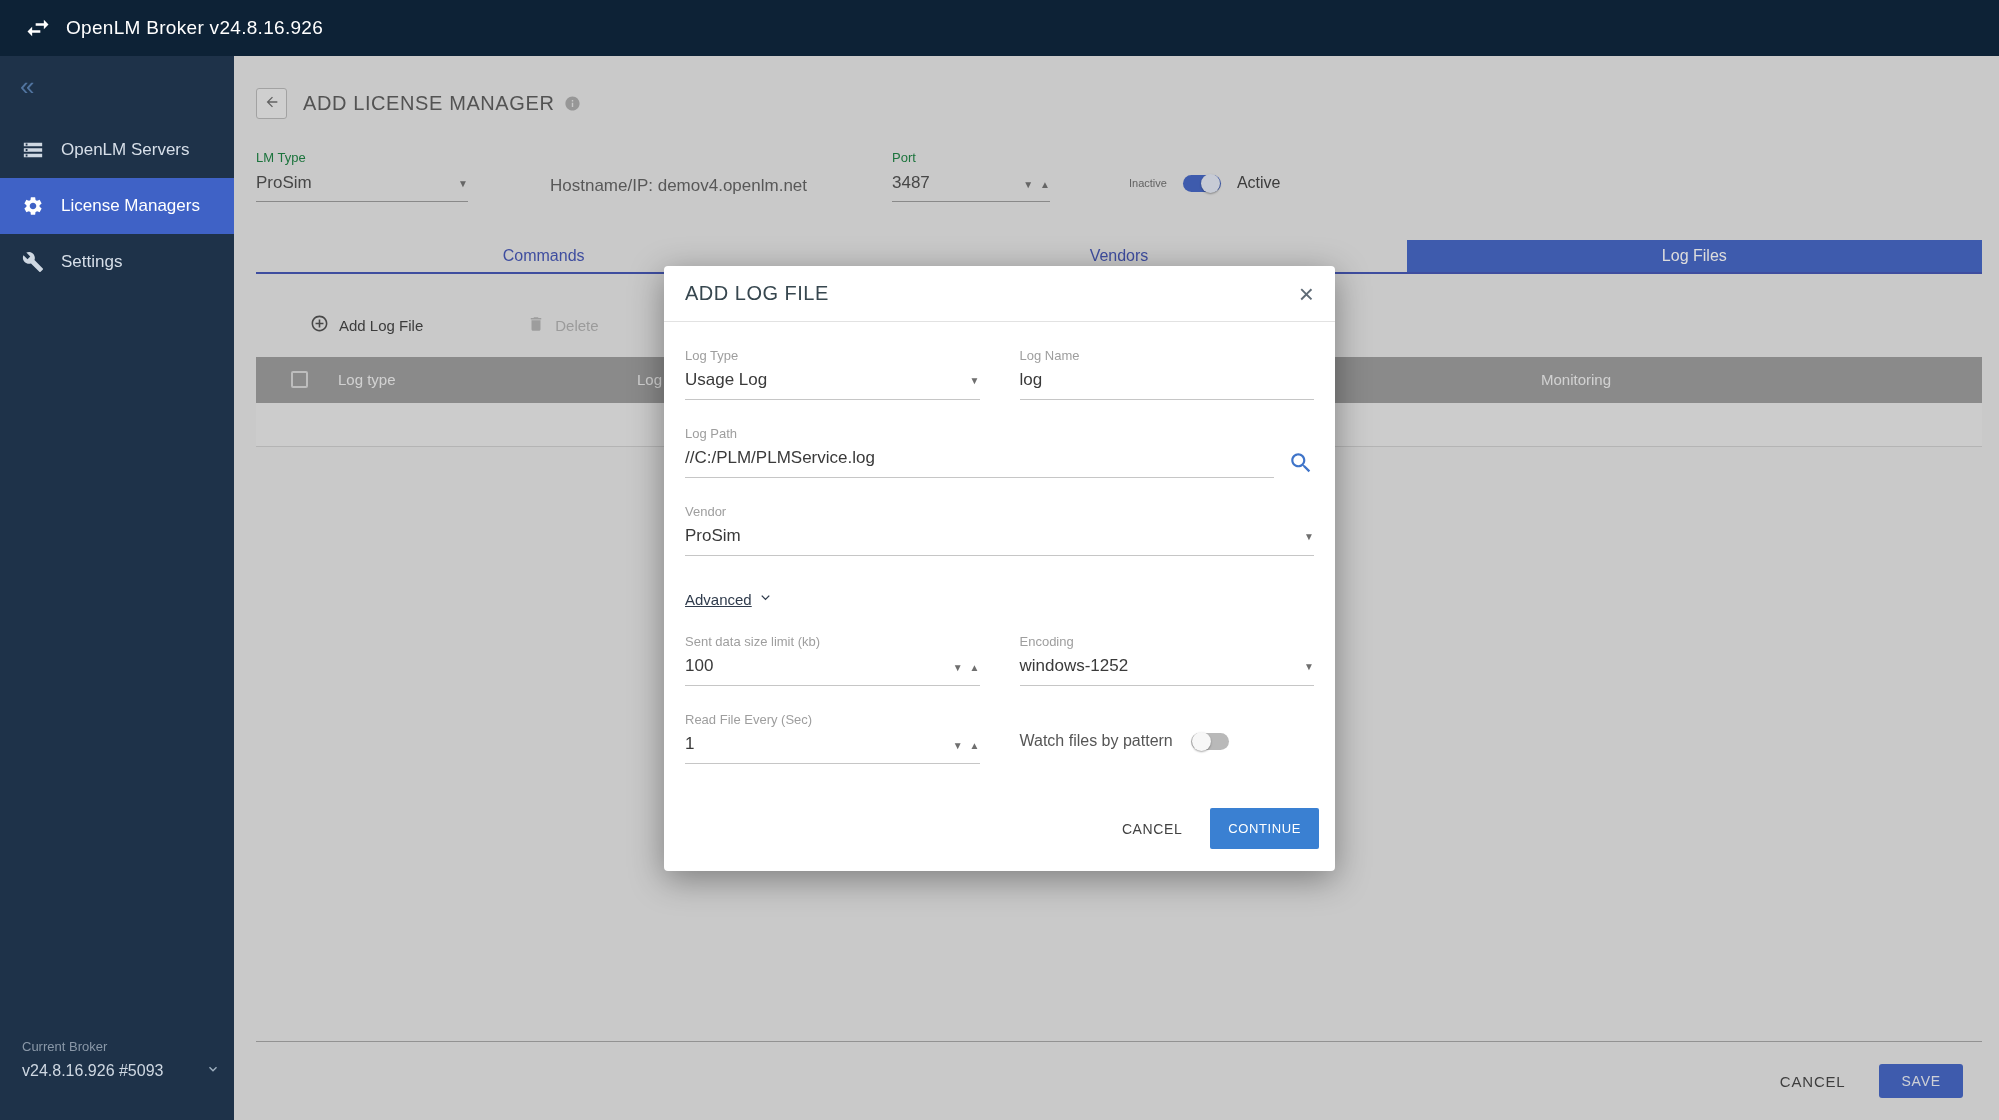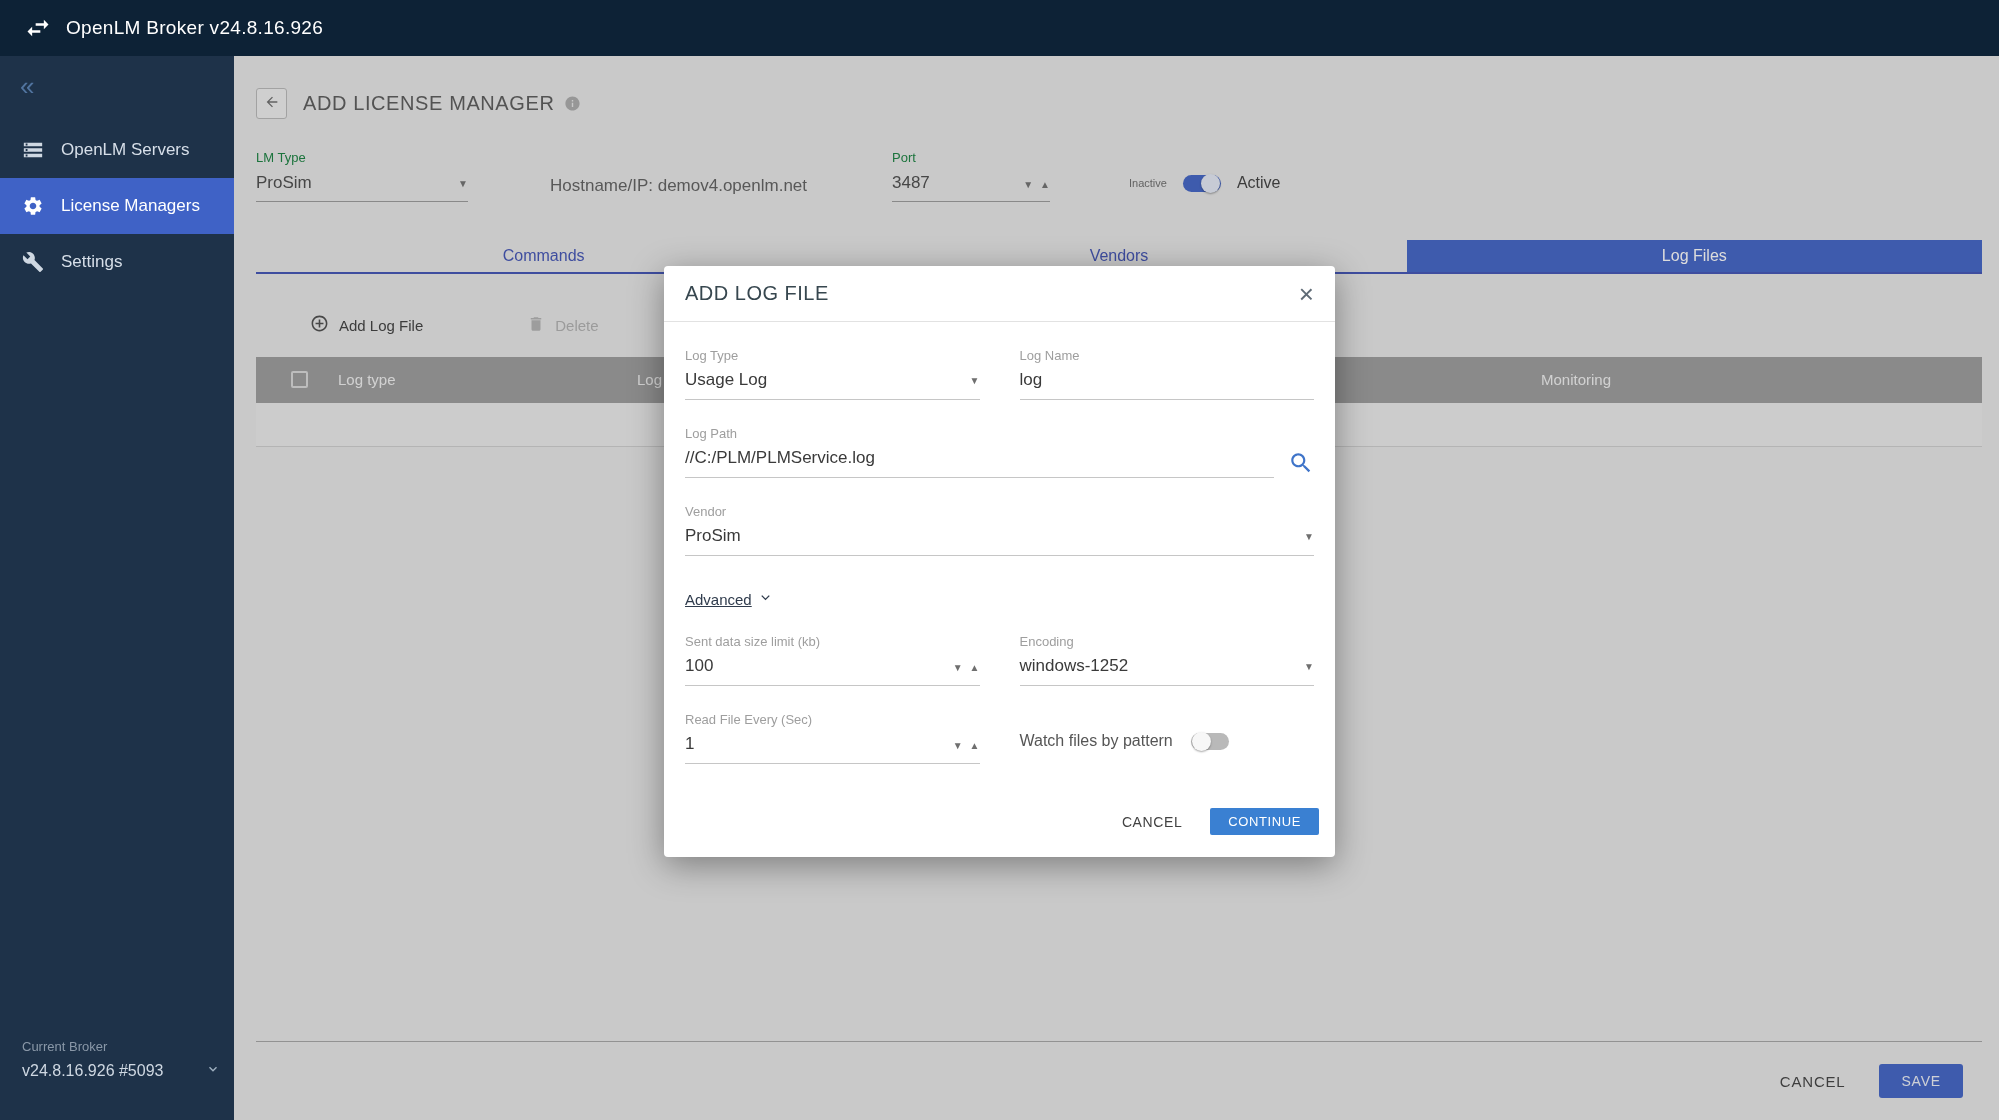--- a/index.html
+++ b/index.html
@@ -107,21 +107,21 @@
     font-size:15px; color:#2f3b4c; cursor:pointer; }
   .advanced .adv-text{ text-decoration:underline; }
   .grid-row{ display:flex; gap:40px; margin-top:26px; }
   .watch{ display:flex; align-items:center; gap:18px; margin-top:20px; }
   .watch-label{ font-size:16px; color:#555; }
   .modal-footer{ display:flex; justify-content:flex-end; align-items:center;
     gap:28px; padding:44px 16px 22px; }
   .btn-cancel-m{ background:none; border:none; font-family:inherit; font-size:14px; color:#424242;
     letter-spacing:.6px; cursor:pointer; }
   .btn-continue{ background:var(--continue); border:none; font-family:inherit; color:#fff;
-    font-size:13px; letter-spacing:.6px; padding:6px 18px; border-radius:2px; cursor:pointer; }
+    font-size:13px; letter-spacing:.6px; padding:13px 18px; border-radius:2px; cursor:pointer; }
 </style>
 </head>
 <body>
 
 <div class="topbar">
   <span class="logo">
     <svg width="28" height="28" viewBox="0 0 24 24">
         <path fill="#ffffff" d="M6.99 11L3 15l3.99 4v-3H14v-2H6.99v-3zM21 9l-3.99-4v3H10v2h7.01v3L21 9z"></path>
       </svg>
   </span>

